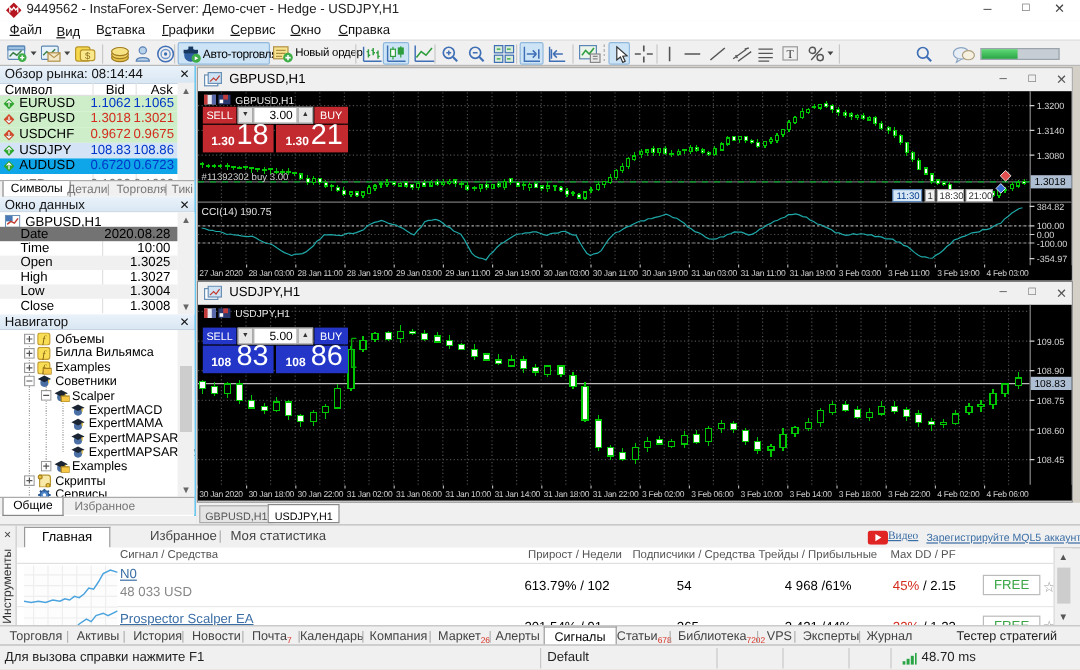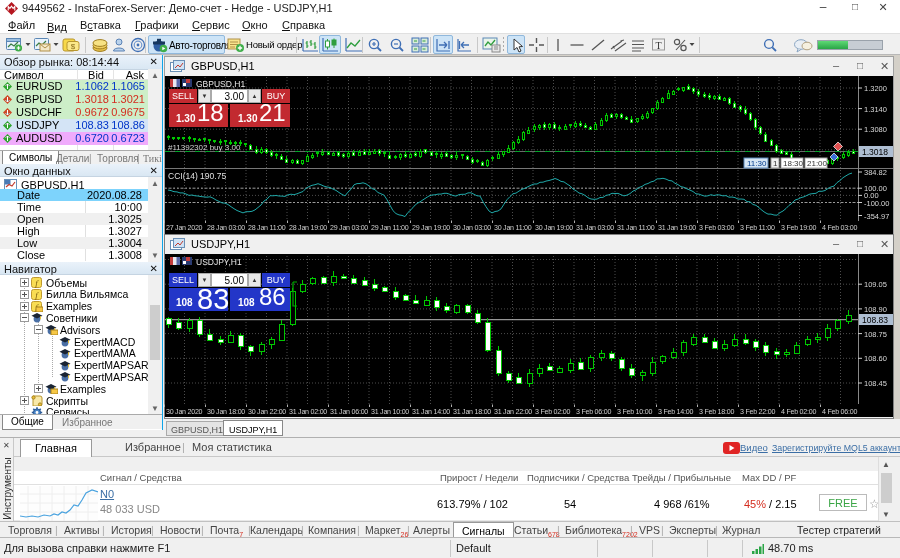--- a/index.html
+++ b/index.html
@@ -244,21 +244,21 @@
     </div>
     <div class="abs" style="left:0;top:50px;width:148px;height:13px;background:#d4e4f6;">
       <svg class="abs" style="left:3px;top:2px" width="9" height="9">
           <path d="M4.5 0 L9 4.5 L4.5 9 L0 4.5 Z" fill="#2ea62e"></path>
           <path d="M4.5 2 v5 M2.5 4 l2-2 2 2" stroke="#fff" stroke-width="1"></path>
         </svg>
       <span class="abs" style="left:16px;top:0;">USDJPY</span>
       <span class="abs" style="left:0;top:0;width:109px;text-align:right;color:#0035c8;">108.83</span>
       <span class="abs" style="left:0;top:0;width:145px;text-align:right;color:#0035c8;">108.86</span>
     </div>
-    <div class="abs" style="left:0;top:63px;width:148px;height:13px;background:#f0abfc;">
+    <div class="abs" style="left:0;top:63px;width:148px;height:13px;background:#0ea5e9;">
       <svg class="abs" style="left:3px;top:2px" width="9" height="9">
           <path d="M4.5 0 L9 4.5 L4.5 9 L0 4.5 Z" fill="#2ea62e"></path>
           <path d="M4.5 2 v5 M2.5 4 l2-2 2 2" stroke="#fff" stroke-width="1"></path>
         </svg>
       <span class="abs" style="left:16px;top:0;">AUDUSD</span>
       <span class="abs" style="left:0;top:0;width:109px;text-align:right;color:#0035c8;">0.6720</span>
       <span class="abs" style="left:0;top:0;width:145px;text-align:right;color:#0035c8;">0.6723</span>
     </div>
     <div class="abs" style="left:0;top:76px;width:148px;height:5px;overflow:hidden;color:#777;">
       <span class="abs" style="left:16px;top:3px;">NZD...</span>
@@ -270,38 +270,38 @@
       <div style="text-align:center;color:#666;font-size:8px;padding-top:2px;">▲</div>
     </div>
   </div>
 
   <div class="abs" style="left:0;top:95px;width:162px;height:14px;background:#f0f0f0;border-top:1px solid #aaa;color:#777;font-size:10px;">
     <div class="abs" style="left:2px;top:0px;height:14px;background:#fff;border:1px solid #888;border-top:none;padding:1px 6px 0 6px;color:#000;">Символы</div>
     <span class="abs" style="left:56px;top:2px;">Детали</span>
       <span class="abs" style="left:89px;top:2px;color:#999">|</span>
     <span class="abs" style="left:97px;top:2px;">Торговля</span>
       <span class="abs" style="left:137px;top:2px;color:#999">|</span>
-    <span class="abs" style="left:143px;top:2px;font-family:Liberation Serif, serif;">Тикі</span>
+    <span class="abs" style="left:143px;top:2px;">Тикі</span>
   </div>
 
   <div class="abs panelhdr" style="left:0;top:109px;width:162px;height:13px;">
     <span style="position:absolute;left:4px;top:1px;">Окно данных</span>
     <span style="position:absolute;right:4px;top:1px;font-size:10px;">✕</span>
   </div>
   <div class="abs" style="left:0;top:122px;width:162px;height:85px;background:#fff;">
     <div class="abs" style="left:4px;top:2px;width:150px;height:12px;">
       <svg class="abs" style="left:0;top:0" width="13" height="11">
           <rect x="0.5" y="0.5" width="12" height="10" fill="#fff" stroke="#6a8fb5"></rect>
           <rect x="1" y="1" width="5.5" height="4.5" fill="#4a7ab5"></rect>
           <polyline points="2,8 5,5.5 8,7 11,3" stroke="#c23b2e" stroke-width="1.2" fill="none"></polyline>
         </svg>
       <span class="abs" style="left:17px;top:0;">GBPUSD,H1</span>
     </div>
     <div class="abs" style="left:85px;top:12px;width:1px;height:72px;background:#e0e0e0;"></div>
-    <div class="abs" style="left:0;top:12px;width:148px;height:12px;background:#7dd3fc;">
+    <div class="abs" style="left:0;top:12px;width:148px;height:12px;background:#737373;">
         <span class="abs" style="left:17px;top:0;">Date</span>
         <span class="abs" style="right:6px;top:0;">2020.08.28</span>
       </div>
     <div class="abs" style="left:0;top:24px;width:148px;height:12px;">
         <span class="abs" style="left:17px;top:0;">Time</span>
         <span class="abs" style="right:6px;top:0;">10:00</span>
       </div>
     <div class="abs" style="left:0;top:36px;width:148px;height:12px;background:#f0f0f0;">
         <span class="abs" style="left:17px;top:0;">Open</span>
         <span class="abs" style="right:6px;top:0;">1.3025</span>
@@ -373,21 +373,21 @@
 <svg class="abs" style="left:34px;top:50.2px" width="9" height="9">
         <rect x="0.5" y="0.5" width="8" height="8" fill="#fff" stroke="#999"></rect>
         <path d="M2 4.5 h5" stroke="#555"></path>
       </svg>
 <svg class="abs" style="left:45px;top:49.2px" width="13" height="11">
         <circle cx="6" cy="7" r="3.4" fill="#4a6fa5"></circle>
         <path d="M0.5 3.8 L6 1 L11.5 3.8 L6 6.6 Z" fill="#1a2433"></path>
         <path d="M9.5 4.2 v3" stroke="#e8c23a" stroke-width="1"></path>
         <rect x="6" y="6" width="7" height="5" fill="#f7c846" stroke="#a8821e"></rect>
       </svg>
-<span class="abs" style="left:60px;top:48.7px;font-size:10.5px;white-space:nowrap;">Advisors</span>
+<span class="abs" style="left:60px;top:48.7px;font-size:10.5px;white-space:nowrap;">Scalper</span>
 <svg class="abs" style="left:59px;top:61.0px" width="13" height="11">
         <circle cx="6" cy="7" r="3.4" fill="#4a6fa5"></circle>
         <path d="M0.5 3.8 L6 1 L11.5 3.8 L6 6.6 Z" fill="#1a2433"></path>
         <path d="M9.5 4.2 v3" stroke="#e8c23a" stroke-width="1"></path>
       </svg>
 <span class="abs" style="left:74px;top:60.5px;font-size:10.5px;white-space:nowrap;">ExpertMACD</span>
 <svg class="abs" style="left:59px;top:72.80000000000001px" width="13" height="11">
         <circle cx="6" cy="7" r="3.4" fill="#4a6fa5"></circle>
         <path d="M0.5 3.8 L6 1 L11.5 3.8 L6 6.6 Z" fill="#1a2433"></path>
         <path d="M9.5 4.2 v3" stroke="#e8c23a" stroke-width="1"></path>
@@ -1160,21 +1160,21 @@
 </svg>
 
 <div class="abs" style="left:169px;top:273px;width:121px;height:38px;">
   <div class="abs" style="left:0;top:0;width:28px;height:14px;background:#2336c8;color:#fff;text-align:center;font-size:9px;line-height:14px;">SELL</div>
   <div class="abs" style="left:29px;top:0;width:13px;height:14px;background:#e8e8e8;border:1px solid #aaa;text-align:center;font-size:6px;line-height:13px;color:#333;">▼</div>
   <div class="abs" style="left:42px;top:0;width:37px;height:14px;background:#fff;border:1px solid #aaa;text-align:right;font-size:10px;line-height:13px;padding-right:3px;">5.00</div>
   <div class="abs" style="left:79px;top:0;width:13px;height:14px;background:#e8e8e8;border:1px solid #aaa;text-align:center;font-size:6px;line-height:13px;color:#333;">▲</div>
   <div class="abs" style="left:93px;top:0;width:28px;height:14px;background:#2336c8;color:#fff;text-align:center;font-size:9px;line-height:14px;">BUY</div>
   <div class="abs" style="left:0;top:15px;width:59px;height:23px;background:#2336c8;color:#fff;">
     <span class="abs" style="left:7px;top:9px;font-size:10px;font-weight:bold;">108</span>
-    <span class="abs" style="left:28px;top:-5px;font-size:29px;">83</span>
+    <span class="abs" style="left:28px;top:-5px;font-size:24px;">83</span>
   </div>
   <div class="abs" style="left:61px;top:15px;width:60px;height:23px;background:#2336c8;color:#fff;">
     <span class="abs" style="left:8px;top:9px;font-size:10px;font-weight:bold;">108</span>
     <span class="abs" style="left:29px;top:-5px;font-size:24px;">86</span>
   </div>
 </div>
 
 <div class="abs" style="left:164px;top:419px;width:736px;height:18px;background:#f0f0f0;">
   <div class="abs" style="left:2px;top:2px;height:15px;background:#e4e4e4;border:1px solid #aaa;padding:3px 4px 0 4px;color:#555;font-size:9px;">GBPUSD,H1</div>
   <div class="abs" style="left:59px;top:1px;height:16px;background:#fff;border:1px solid #888;padding:4px 5px 0 5px;color:#000;font-size:9px;">USDJPY,H1</div>
@@ -1189,25 +1189,25 @@
 
   <div class="abs" style="left:14px;top:0px;width:886px;height:19px;background:#f0f0f0;border-bottom:1px solid #c8c8c8;">
     <div class="abs" style="left:6px;top:1px;height:18px;background:#fff;border:1px solid #999;border-bottom:none;padding:2px 14px 0 14px;">Главная</div>
     <span class="abs" style="left:111px;top:3px;color:#444;">Избранное</span>
     <span class="abs" style="left:168px;top:3px;color:#aaa;">|</span>
     <span class="abs" style="left:178px;top:3px;color:#444;">Моя статистика</span>
     <svg class="abs" style="left:709px;top:4px" width="17" height="12">
         <rect width="17" height="12" rx="3" fill="#e02424"></rect>
         <path d="M6.5 3 l5 3 l-5 3 z" fill="#fff"></path>
       </svg>
-    <span class="abs link" style="left:726px;top:4px;font-size:9.5px;">Видео</span>
+    <span class="abs link" style="left:726px;top:4px;font-size:9.5px;font-family:Liberation Serif, serif;">Видео</span>
     <span class="abs link" style="left:758px;top:5px;font-size:8.8px;">Зарегистрируйте MQL5 аккаунт</span>
   </div>
 
-  <div class="abs" style="left:14px;top:33px;width:864px;height:80px;background:#fff;">
+  <div class="abs" style="left:14px;top:18px;width:864px;height:80px;background:#fff;">
     <div class="abs" style="left:0;top:0;width:864px;height:14px;color:#555;border-bottom:1px solid #e0e0e0;font-size:9.5px;">
       <span class="abs" style="left:86px;top:1px;">Сигнал / Средства</span>
       <span class="abs" style="left:426px;top:1px;">Прирост / Недели</span>
       <span class="abs" style="left:513px;top:1px;">Подписчики / Средства</span>
       <span class="abs" style="left:618px;top:1px;">Трейды / Прибыльные</span>
       <span class="abs" style="left:728px;top:1px;">Max DD / PF</span>
     </div>
 
     <span class="abs link" style="left:86px;top:17px;">N0</span>
     <span class="abs" style="left:86px;top:32px;color:#888;">48 033 USD</span>

